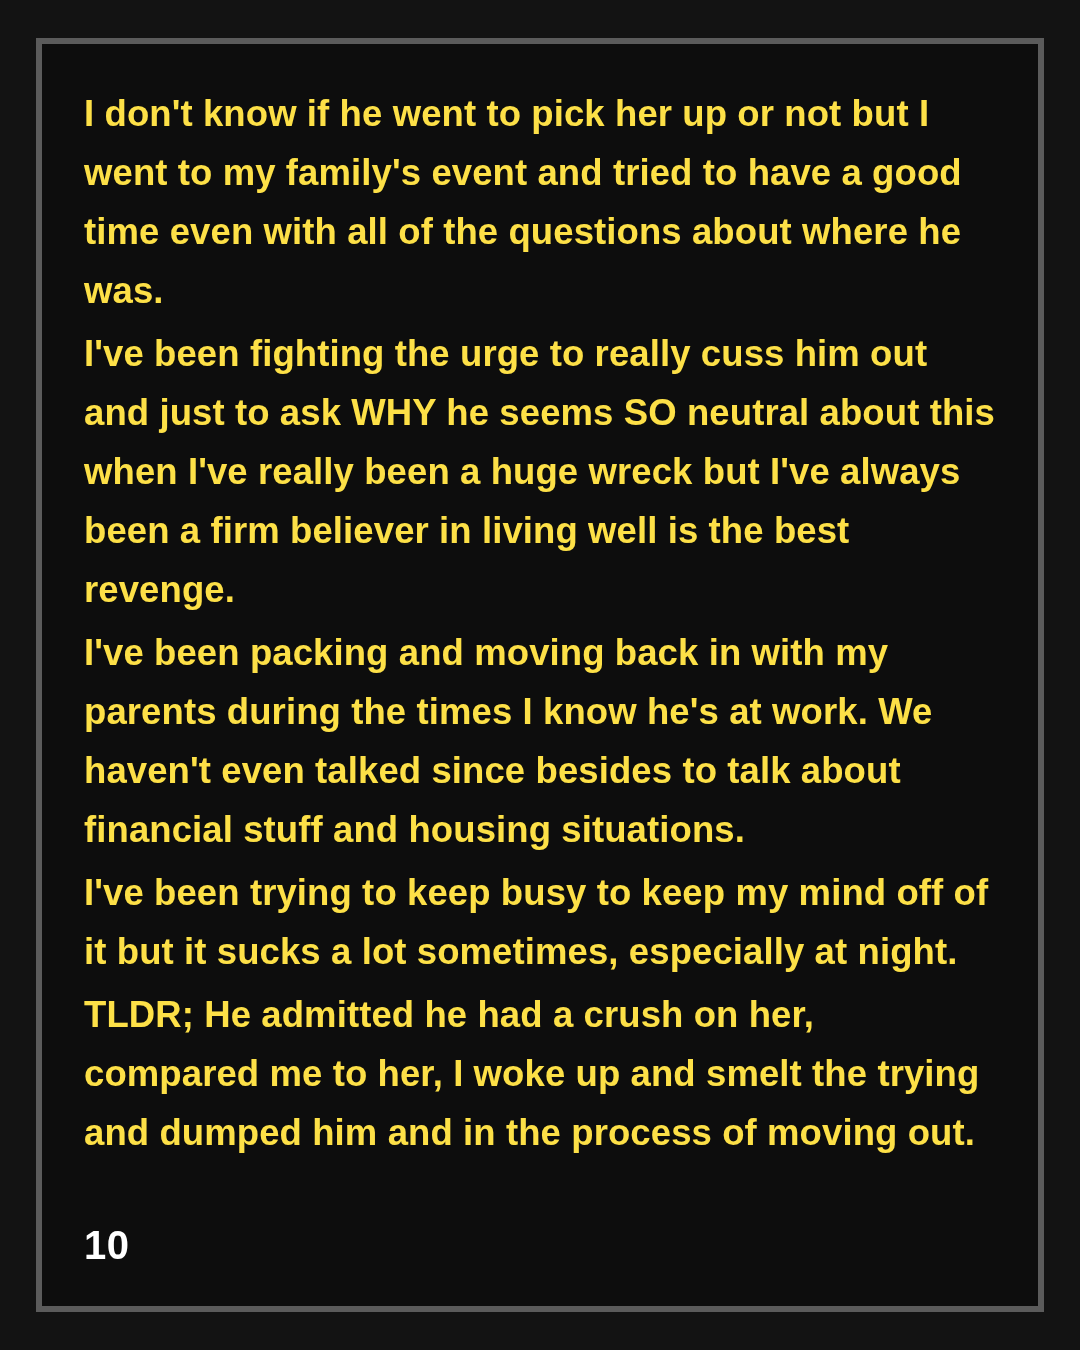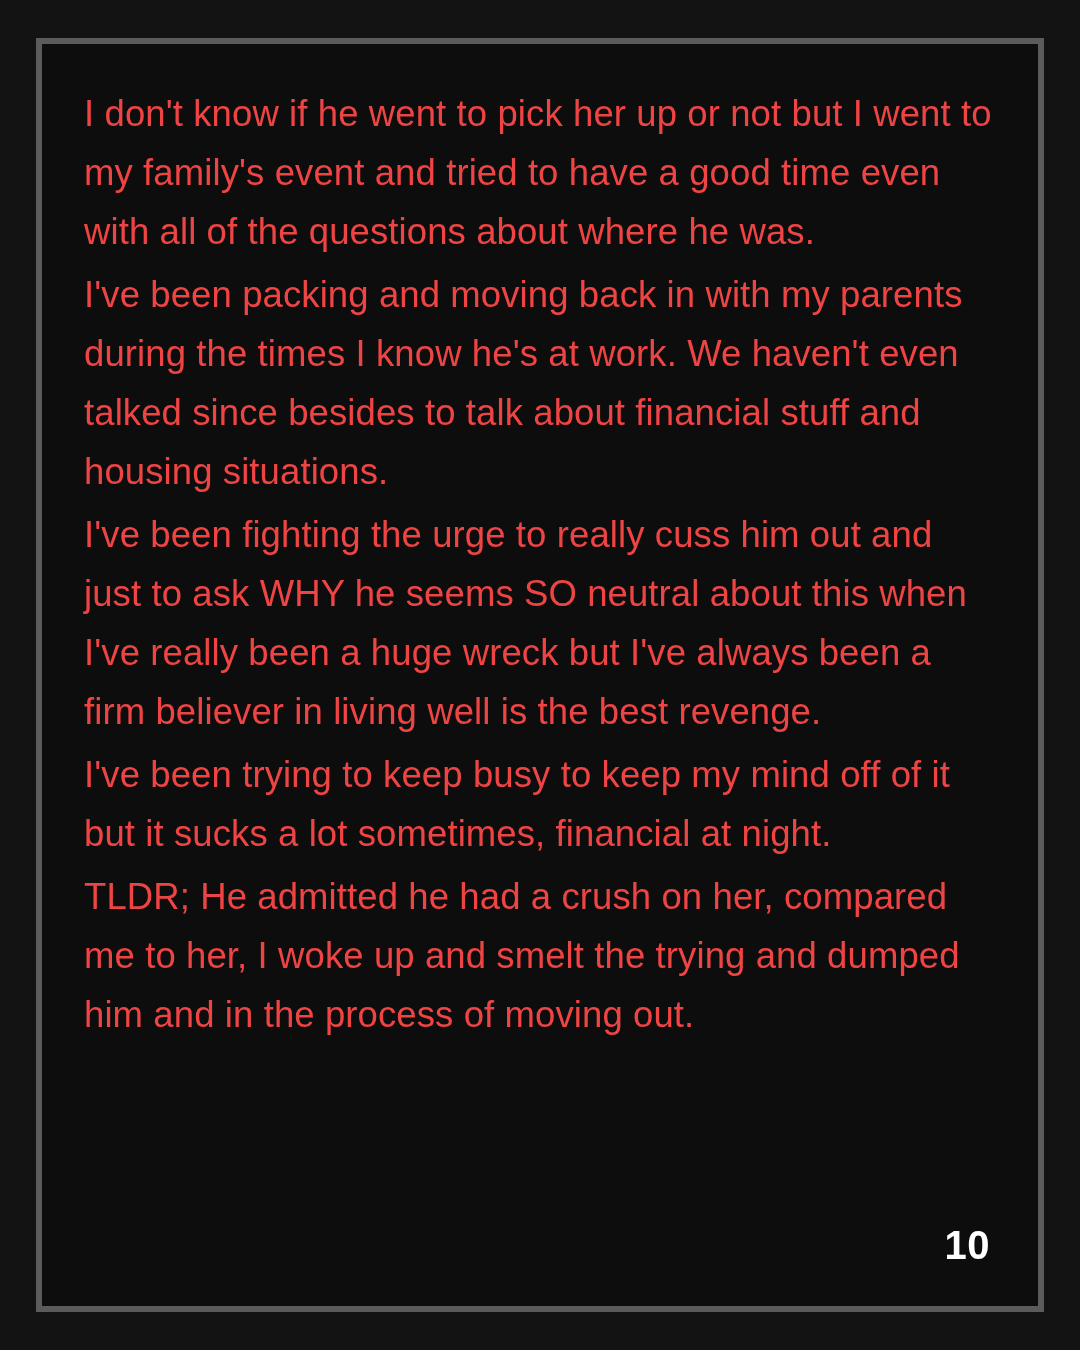--- a/index.html
+++ b/index.html
@@ -28,52 +28,51 @@
     border: 6px solid #5b5b5b;
     padding: 40px 42px 30px 42px;
     display: flex;
     flex-direction: column;
     position: relative;
   }
   .body-text {
     flex: 1 1 auto;
   }
   .para {
-    color: #ef4444;
+    color: #fde047;
     font-size: 36.5px;
     line-height: 59px;
     letter-spacing: 0.1px;
     margin: 0 0 4px 0;
-    font-weight: 400;
+    font-weight: 700;
   }
   .footer {
     display: flex;
-    justify-content: flex-end;
     align-items: flex-end;
     padding-right: 6px;
     padding-bottom: 8px;
   }
   .page-number {
     color: #ffffff;
     font-size: 40px;
     font-weight: bold;
     letter-spacing: 0.5px;
   }
 </style>
 </head>
 <body>
 
 <div class="page">
   <div class="card">
 
     <div class="body-text">
       <p class="para">I don't know if he went to pick her up or not but I went to my family's event and tried to have a good time even with all of the questions about where he was.</p>
+      <p class="para">I've been fighting the urge to really cuss him out and just to ask WHY he seems SO neutral about this when I've really been a huge wreck but I've always been a firm believer in living well is the best revenge.</p>
       <p class="para">I've been packing and moving back in with my parents during the times I know he's at work. We haven't even talked since besides to talk about financial stuff and housing situations.</p>
-      <p class="para">I've been fighting the urge to really cuss him out and just to ask WHY he seems SO neutral about this when I've really been a huge wreck but I've always been a firm believer in living well is the best revenge.</p>
-      <p class="para">I've been trying to keep busy to keep my mind off of it but it sucks a lot sometimes, financial at night.</p>
+      <p class="para">I've been trying to keep busy to keep my mind off of it but it sucks a lot sometimes, especially at night.</p>
       <p class="para">TLDR; He admitted he had a crush on her, compared me to her, I woke up and smelt the trying and dumped him and in the process of moving out.</p>
     </div>
 
     <div class="footer">
       <span class="page-number">10</span>
     </div>
 
   </div>
 </div>
 

